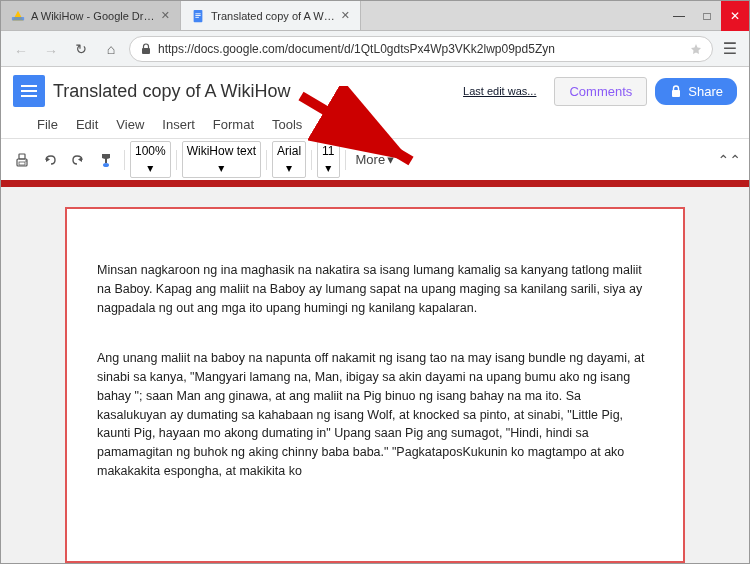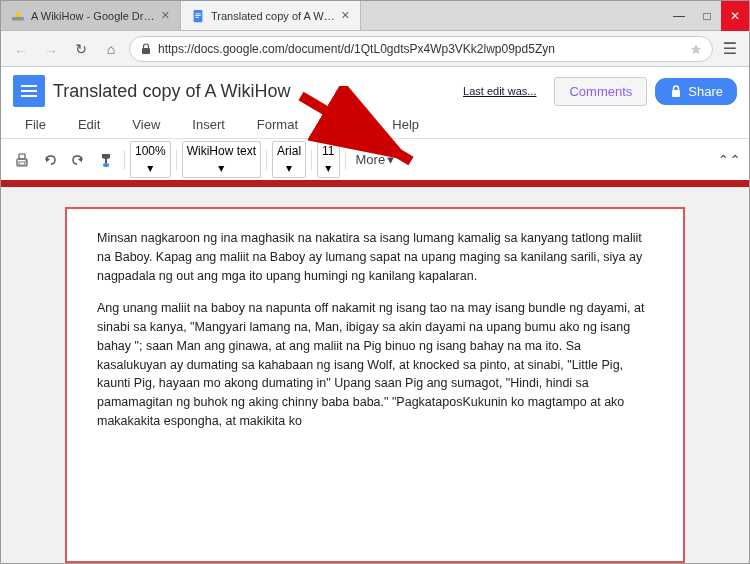--- a/index.html
+++ b/index.html
@@ -187,22 +187,22 @@
       font-size: 11px;
       color: #0f172a;
       padding: 0 10px;
       text-decoration: underline;
     }
 
     
     .menu-bar {
       display: flex;
       align-items: center;
-      padding: 2px 16px;
-      gap: 16px;
+      padding: 2px 28px;
+      gap: 2px;
       font-size: 13px;
     }
     .menu-item {
       padding: 4px 8px;
       cursor: pointer;
       color: #444;
       border-radius: 2px;
     }
 
     
@@ -266,20 +266,21 @@
       min-height: 300px;
       padding: 20px 30px;
       border: 2px solid #e05555;
       font-size: 12.5px;
       line-height: 1.5;
       color: #222;
       font-family: Arial, sans-serif;
     }
     .doc-para {
       margin-bottom: 14px;
+      margin-top: 32px;
     }
   </style>
 </head>
 <body>
 
 <div class="window-chrome" style="position:relative;">
 
   <div class="title-bar">
 
     <div class="tab">

